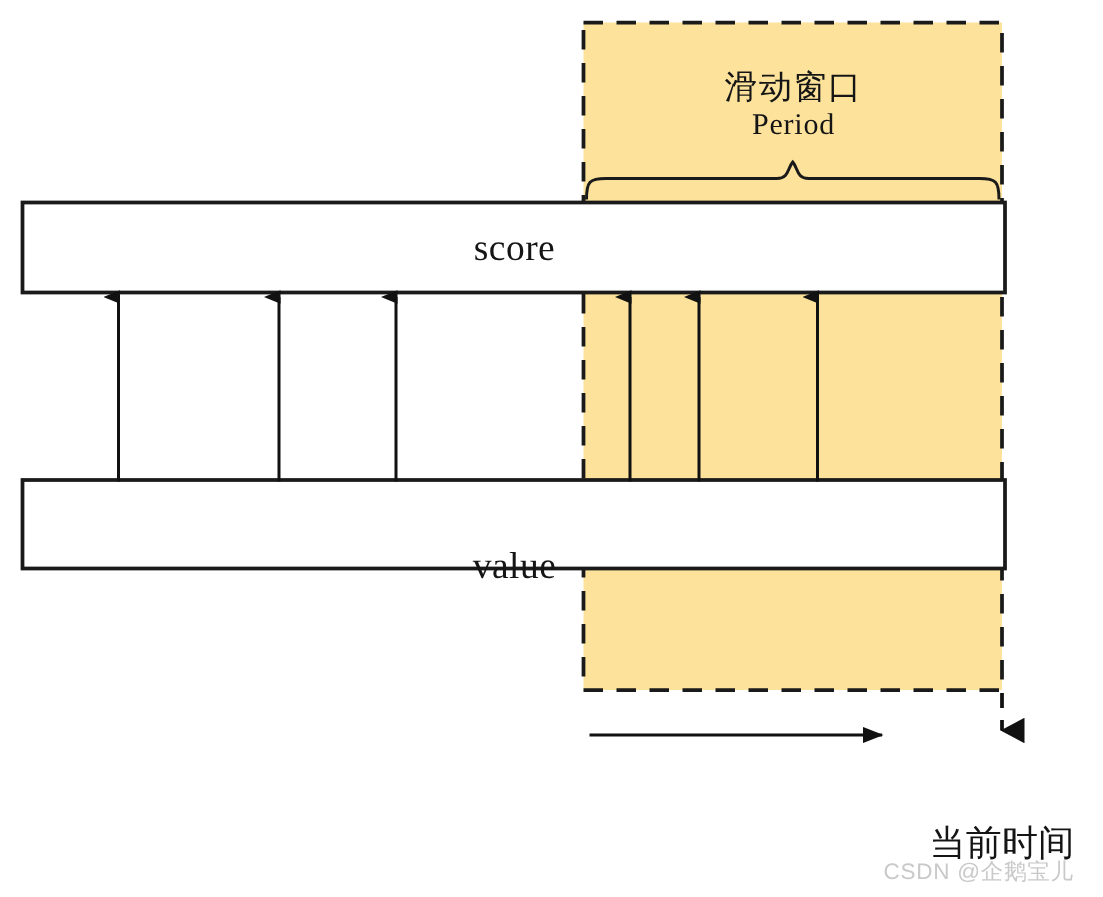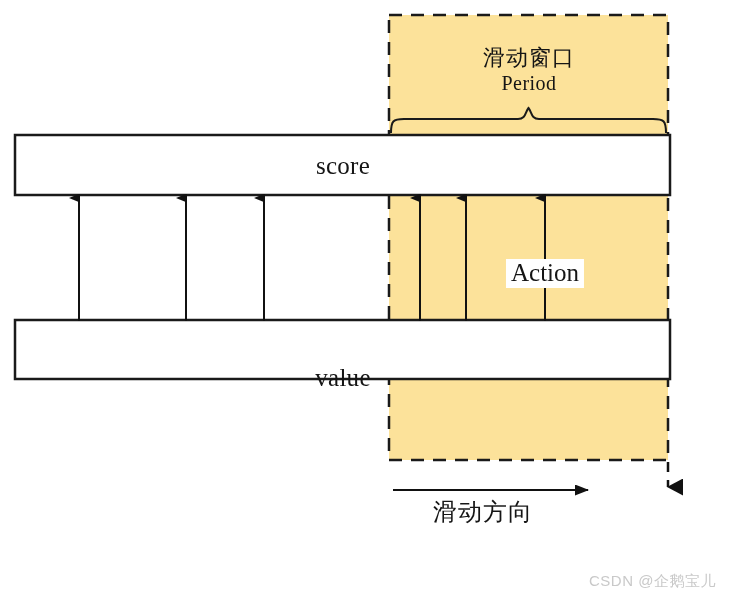--- a/index.html
+++ b/index.html
@@ -131,21 +131,20 @@
   </svg>
 
   <div class="txt txt-center" id="window-title-cn" style="left:529px; top:43px;">滑动窗口</div>
 
   <div class="txt txt-center" id="window-title-en" style="left:529px; top:72px;">Period</div>
 
   <div class="txt txt-center" id="box-score-label" style="left:343px; top:152px;">score</div>
 
   <div class="txt txt-center" id="box-value-label" style="left:343px; top:337px;margin-top:27px;">value</div>
 
-  <div class="txt txt-center" id="action-label" style="left:545px; top:259px;">Action</div>
-
-  <div class="txt txt-center" id="slide-direction-label" style="left:483px; top:496px;">滑动方向</div>
 
 
+
+  <div class="txt txt-center" id="now-ts-label-cn" style="left:668px; top:546px;">当前时间</div>
 
   <div class="txt" id="watermark" style="left:589px; top:572px;">CSDN @企鹅宝儿</div>
 
 </div>
 
 </body></html>

